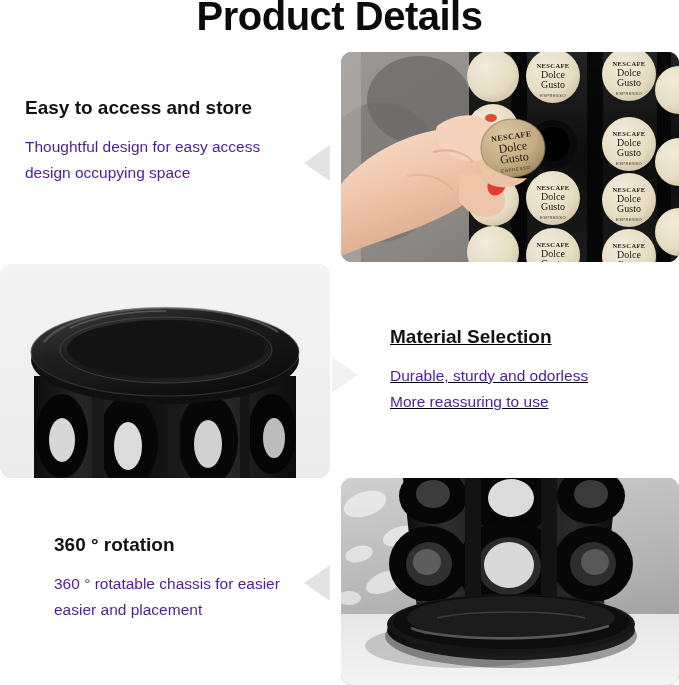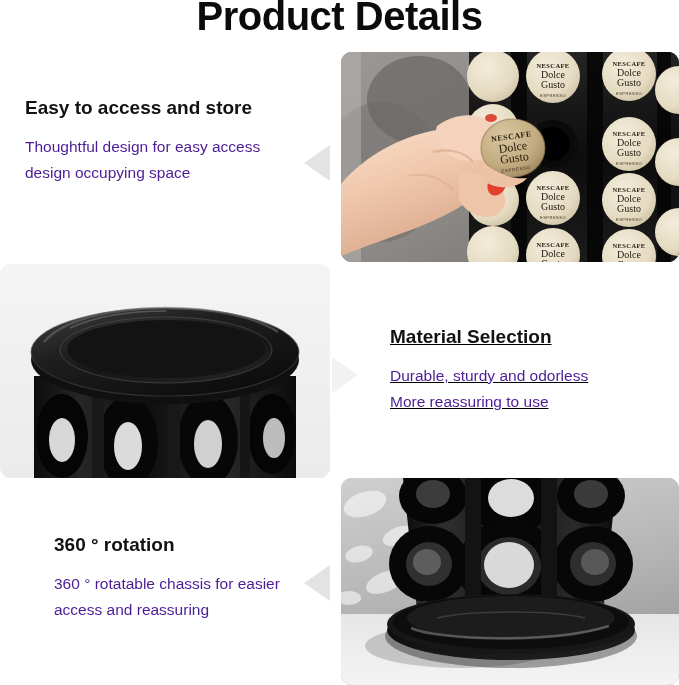--- a/index.html
+++ b/index.html
@@ -386,15 +386,15 @@
   <p class="feature-body">
     <span>Durable, sturdy and odorless</span>
     <span>More reassuring to use</span>
   </p>
 </div>
 
 <div class="feature-block" id="block-rotation">
   <h2 class="feature-heading">360 ° rotation</h2>
   <p class="feature-body">
     <span>360 ° rotatable chassis for easier</span>
-    <span>access and reassuring</span>
+    <span>easier and placement</span>
   </p>
 </div>
 
 </body></html>

